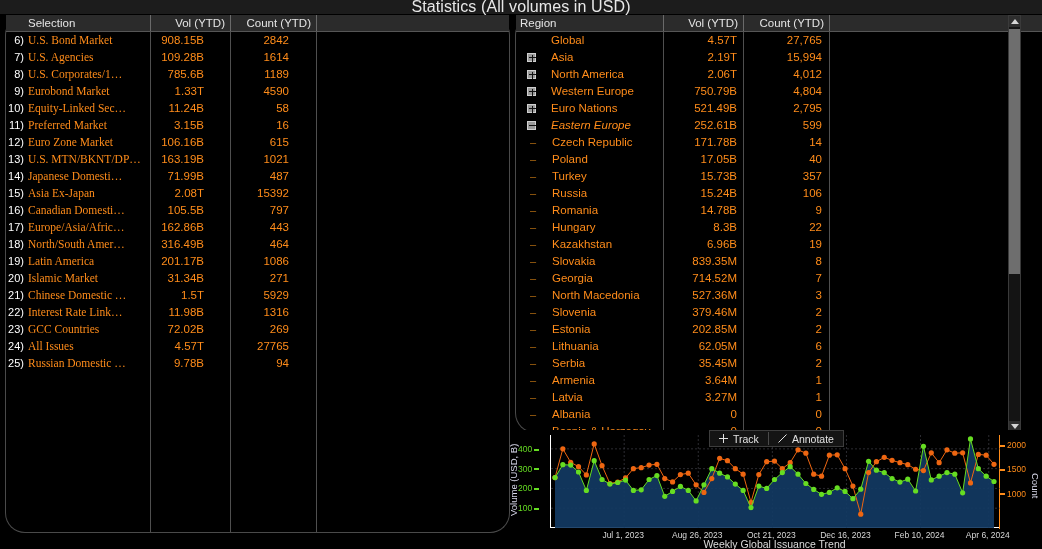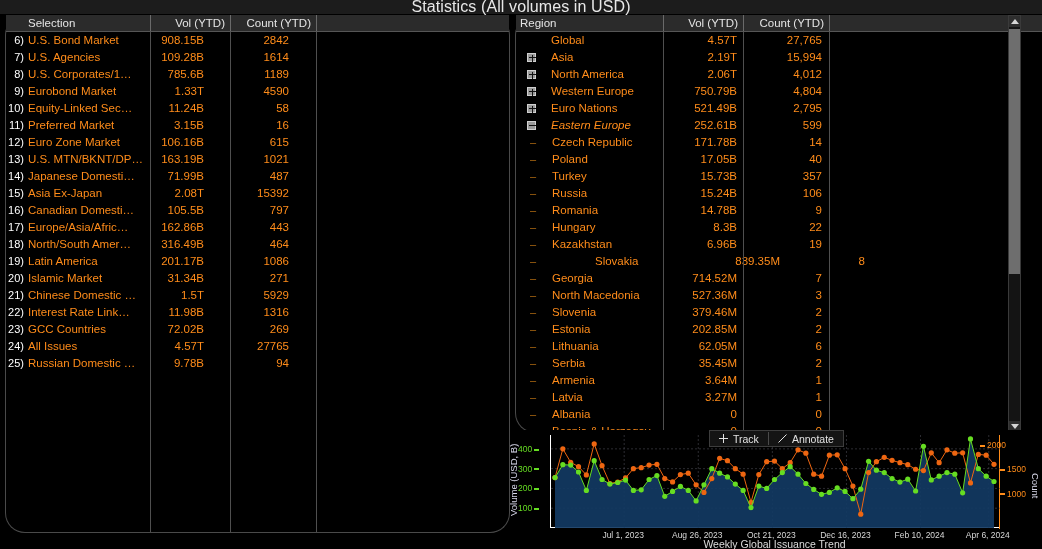--- a/index.html
+++ b/index.html
@@ -40,21 +40,21 @@
   
   #left-panel { left: 5px; top: 15px; width: 505px; height: 518px;
                 border: 1px solid #4a4a4a; border-top: none; }
   #left-panel .hdr-row { border-top: none; }
   #left-hdr .c-sel   { width: 144px; padding-left: 22px; }
   #left-hdr .c-vol   { width: 79px; text-align: right; padding-right: 5px; }
   #left-hdr .c-cnt   { width: 85px; text-align: right; padding-right: 5px; }
   #left-hdr .c-pad   { flex: 1; }
 
   #left-rows .r-idx  { width: 20px; }
-  #left-rows .r-name { width: 124px; padding-left: 2px; }
+  #left-rows .r-name { width: 124px; padding-left: 2px; font-family: Liberation Serif, serif; }
   #left-rows .r-vol  { width: 59px; padding-right: 5px; }
   #left-rows .r-cnt  { width: 85px; padding-right: 5px; }
   #left-rows .r-pad  { flex: 1; }
 
   
   .vrule { position: absolute; top: 0; bottom: 0; width: 1px; background: #4f4f4f; }
 
   
   #right-panel { left: 515px; top: 15px; width: 540px; height: 418px;
                  border: 1px solid #4a4a4a; border-top: none; }
@@ -422,21 +422,21 @@
           </div>
           <div class="cell r-name" style="padding-left: 6px;">Kazakhstan</div>
           <div class="cell num r-vol">6.96B</div>
           <div class="cell num r-cnt">19</div>
           <div class="cell r-pad"></div>
         </div>
         <div class="row">
           <div class="cell r-tree" style="justify-content: flex-start;">
             <span class="tree-dash" style="margin-left: 14px;">–</span>
           </div>
-          <div class="cell r-name" style="padding-left: 6px; margin-left: 43px;">Slovakia</div>
+          <div class="cell r-name" style="padding-left: 6px;">Slovakia</div>
           <div class="cell num r-vol">839.35M</div>
           <div class="cell num r-cnt">8</div>
           <div class="cell r-pad"></div>
         </div>
         <div class="row">
           <div class="cell r-tree" style="justify-content: flex-start;">
             <span class="tree-dash" style="margin-left: 14px;">–</span>
           </div>
           <div class="cell r-name" style="padding-left: 6px;">Georgia</div>
           <div class="cell num r-vol">714.52M</div>
@@ -677,21 +677,21 @@
     </div>
     <div id="yticks-left">
         <div class="ytick-l" style="top: 78.2128px; left: 8px; width: 32px;"><span>100</span><i></i></div>
         <div class="ytick-l" style="top: 58.4255px; left: 8px; width: 32px;"><span>200</span><i></i></div>
         <div class="ytick-l" style="top: 38.6383px; left: 8px; width: 32px;"><span>300</span><i></i></div>
         <div class="ytick-l" style="top: 18.8511px; left: 8px; width: 32px;"><span>400</span><i></i></div>
       </div>
     <div id="yticks-right">
         <div class="ytick-r" style="top: 63.7368px; left: 490px;"><i></i><span>1000</span></div>
         <div class="ytick-r" style="top: 39.2632px; left: 490px;"><i></i><span>1500</span></div>
-        <div class="ytick-r" style="top: 14.7895px; left: 470px;"><i></i><span>2000</span></div>
+        <div class="ytick-r" style="top: 14.7895px; left: 490px;"><i></i><span>2000</span></div>
       </div>
     <div id="xticks">
         <div class="xtick" style="left: 113.187px;">Jul 1, 2023</div>
         <div class="xtick" style="left: 187.272px;">Aug 26, 2023</div>
         <div class="xtick" style="left: 261.357px;">Oct 21, 2023</div>
         <div class="xtick" style="left: 335.442px;">Dec 16, 2023</div>
         <div class="xtick" style="left: 409.527px;">Feb 10, 2024</div>
         <div class="xtick" style="left: 477.775px;">Apr 6, 2024</div>
       </div>
     <div id="chart-title">Weekly Global Issuance Trend</div>

